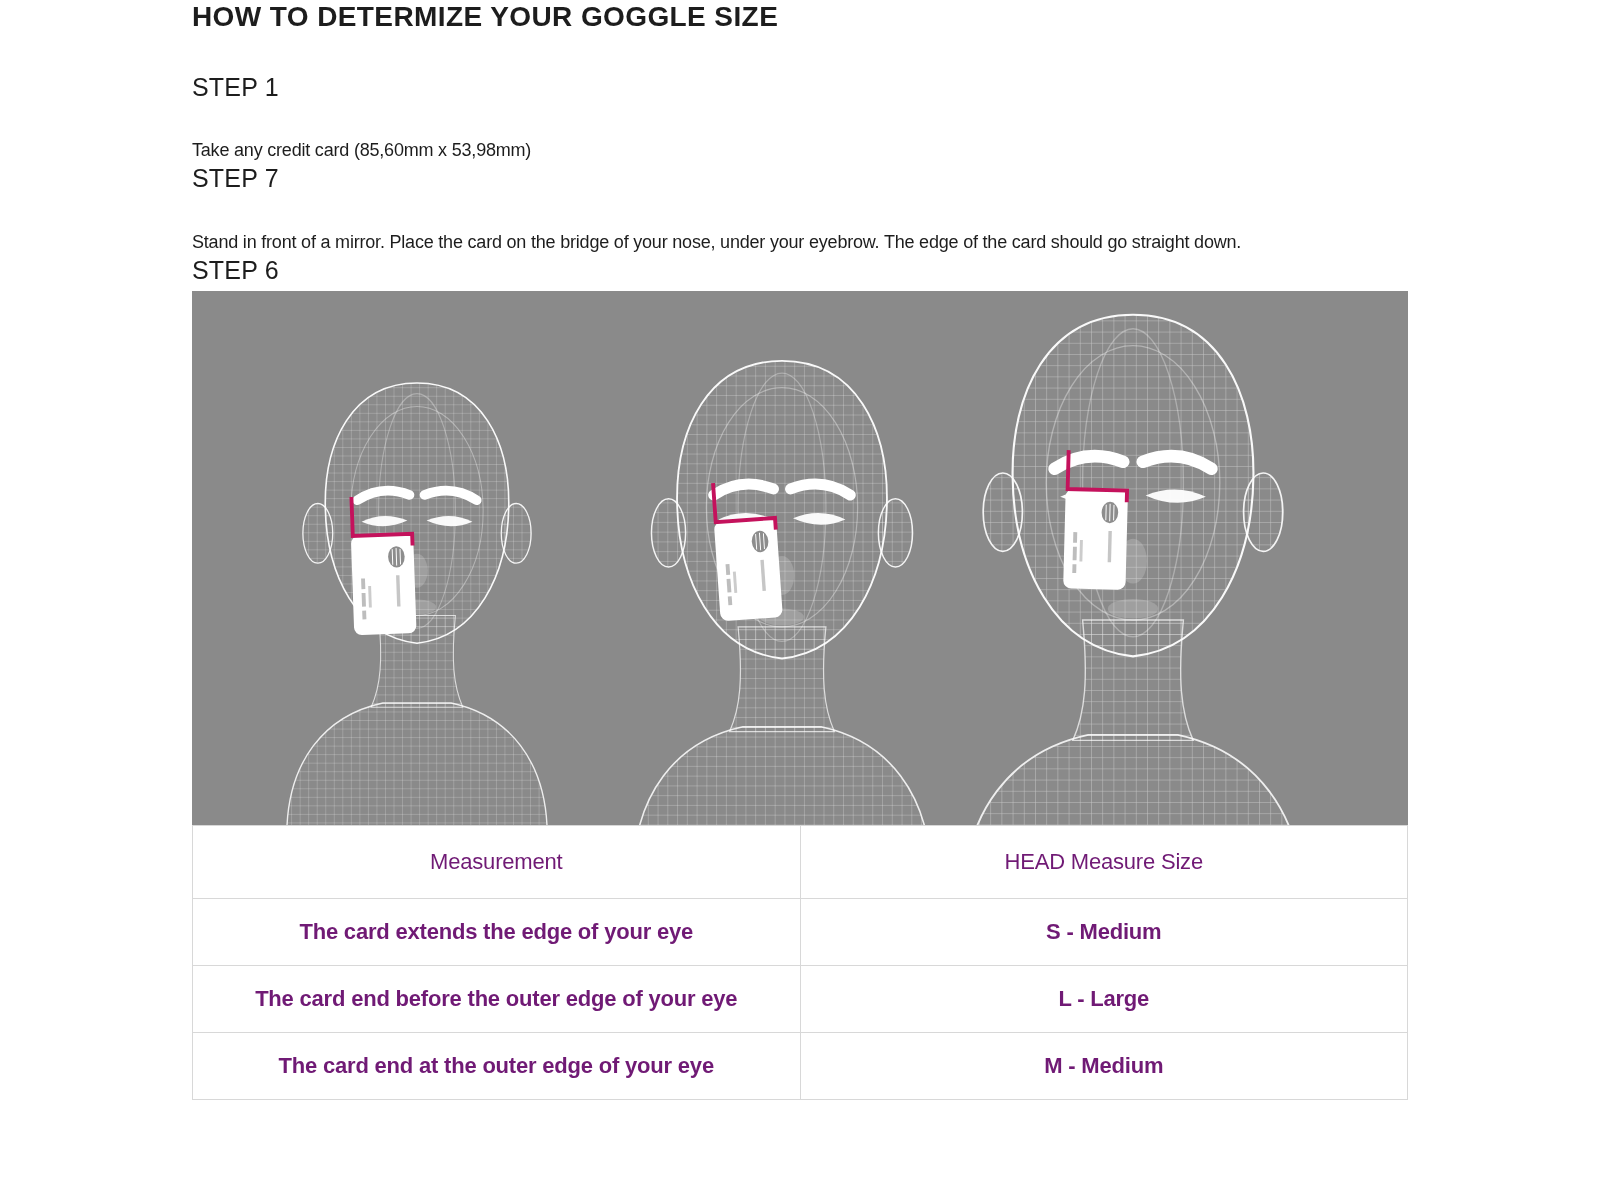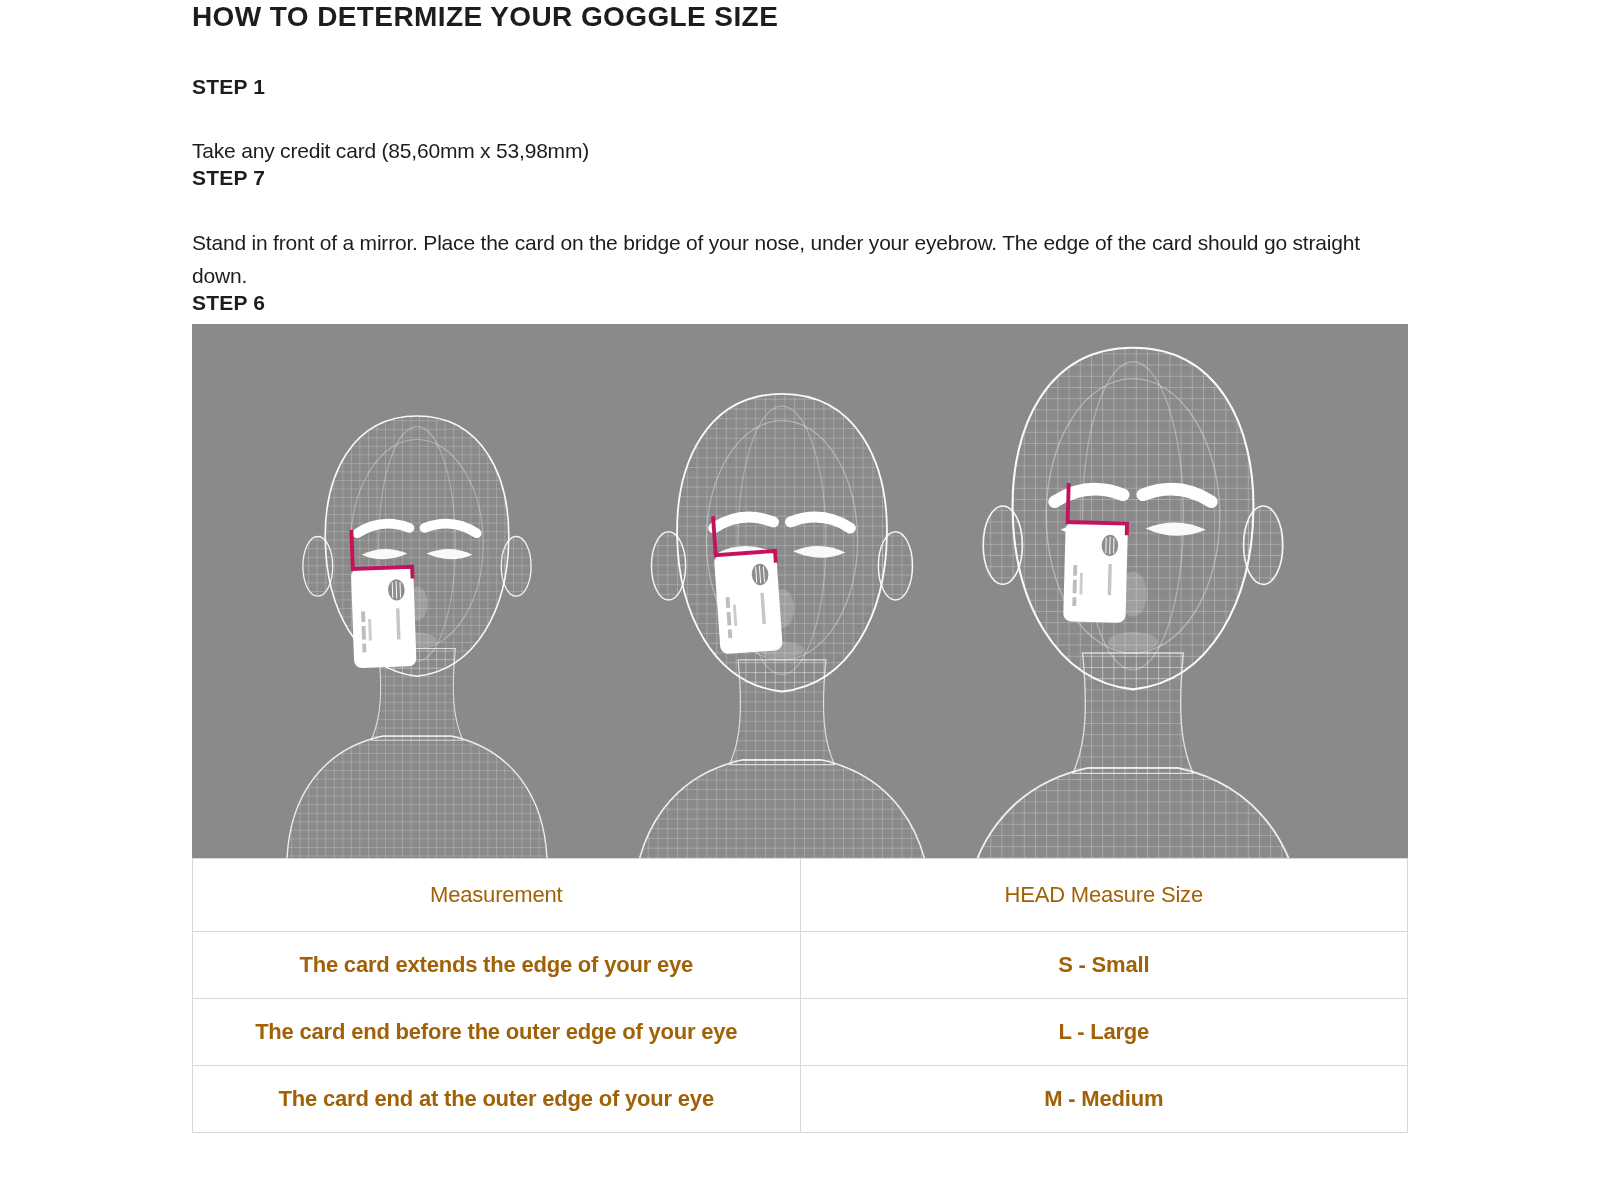--- a/index.html
+++ b/index.html
@@ -13,25 +13,25 @@
   }
   .content {
     width: 1600px; height: 958px;
     padding: 2px 192px 0 192px;
   }
   h1.title {
     font-size: 28px; line-height: 30px; font-weight: 700;
     letter-spacing: 0.4px; margin: 0 0 44px 0;
   }
   .step-label {
-    font-size: 21px; line-height: 22px; font-weight: 700;
+    font-size: 25px; line-height: 22px; font-weight: 400;
     letter-spacing: 0.2px; margin: 0;
   }
   .step-text {
-    font-size: 21px; line-height: 33px; font-weight: 400;
+    font-size: 18px; line-height: 33px; font-weight: 400;
     letter-spacing: -0.2px; margin: 36px 0 0 0;
   }
   .step-text.two-line { margin-top: 37px; }
   .step-text.last { margin-top: 35px; }
 
   .figure {
     position: relative;
     width: 1216px; height: 534px;
     margin-top: 10px;
     background: #8a8a8a;
@@ -41,21 +41,21 @@
   .figure svg.card { position: absolute; display: block; }
   .card-small  { transform: rotate(-2deg); }
   .card-medium { transform: rotate(-4deg); }
   .card-large  { transform: rotate(1.5deg); }
 
   table.size-table {
     width: 1216px;
     border-collapse: collapse;
     table-layout: fixed;
     font-size: 22px;
-    color: #a16207;
+    color: #701a75;
   }
   table.size-table th, table.size-table td {
     border: 1px solid #d8d8d8;
     text-align: center;
     vertical-align: middle;
     font-weight: 700;
     letter-spacing: -0.2px;
     padding: 0;
   }
   table.size-table th { height: 73px; font-weight: 500; }
@@ -152,21 +152,21 @@
   <table class="size-table">
     <thead>
       <tr>
         <th>Measurement</th>
         <th>HEAD Measure Size</th>
       </tr>
     </thead>
     <tbody>
       <tr>
         <td>The card extends the edge of your eye</td>
-        <td>S - Small</td>
+        <td>S - Medium</td>
       </tr>
       <tr>
         <td>The card end before the outer edge of your eye</td>
         <td>L - Large</td>
       </tr>
       <tr>
         <td>The card end at the outer edge of your eye</td>
         <td>M - Medium</td>
       </tr>
     </tbody>

